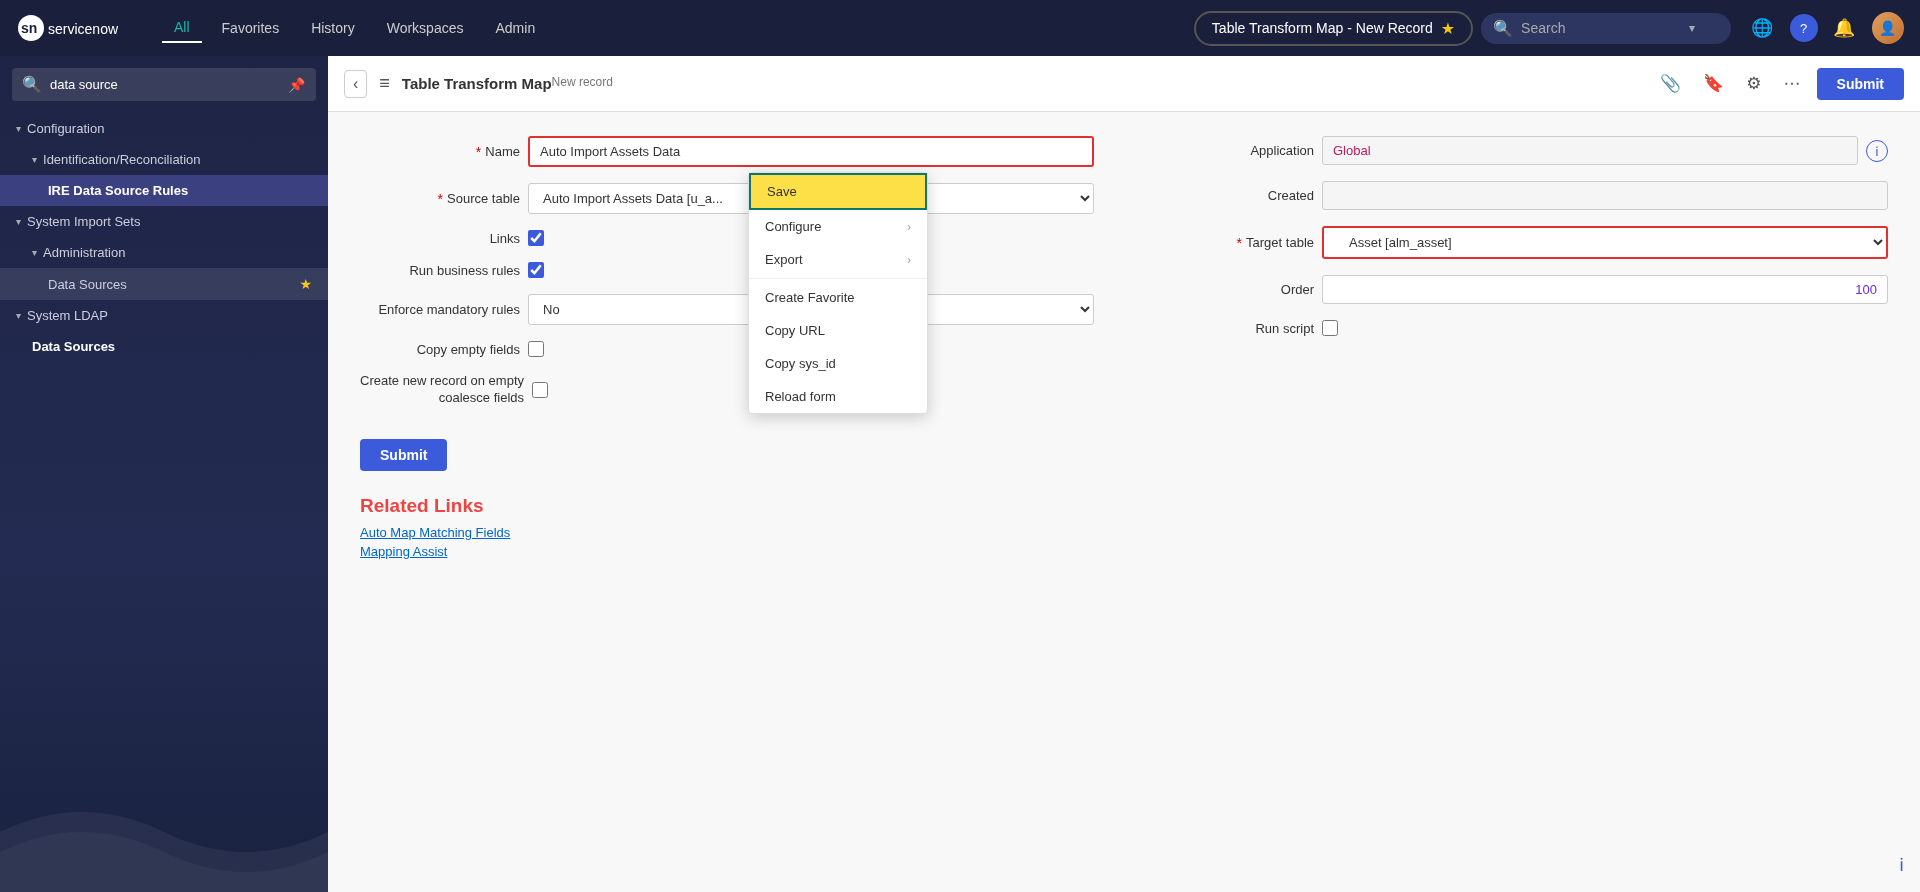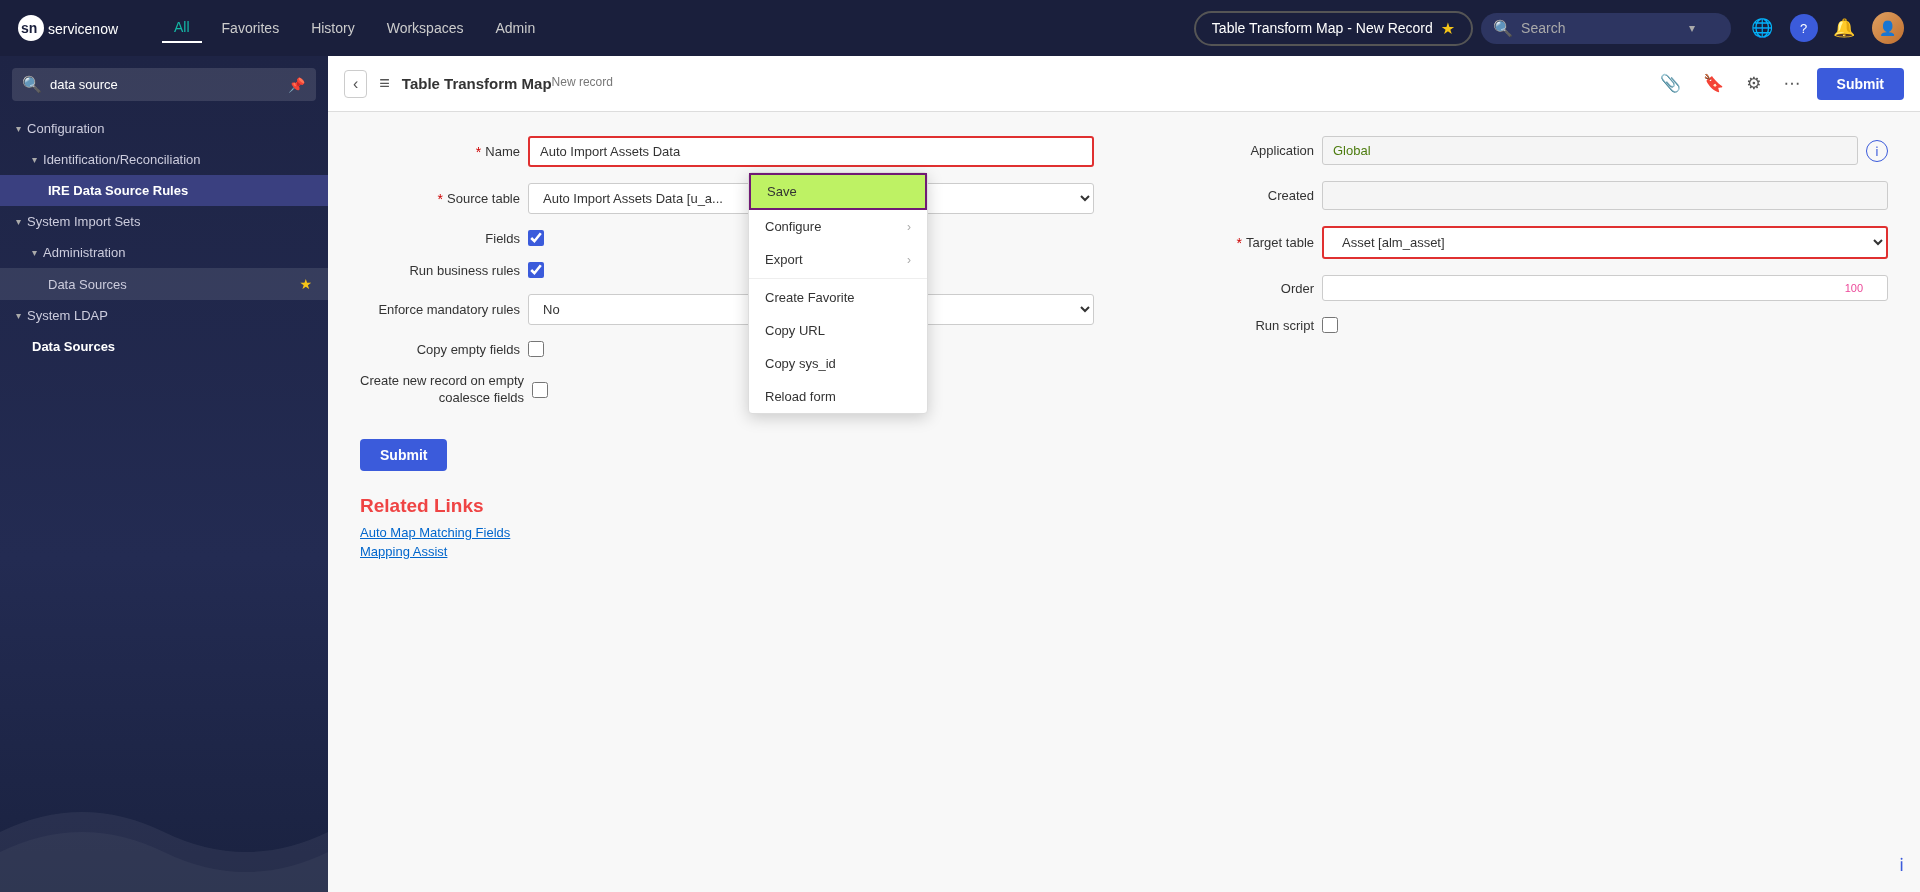--- a/index.html
+++ b/index.html
@@ -255,22 +255,22 @@
     .context-menu-item {
       display: flex;
       align-items: center;
       justify-content: space-between;
       padding: 9px 16px;
       font-size: 13px;
       color: #333;
       cursor: pointer;
     }
     .context-menu-item.save-item {
-      border: 2px solid #701a75;
-      background: #bef264;
+      border: 2px solid #0f766e;
+      background: #fde047;
       font-weight: 500;
     }
     .context-menu-divider {
       height: 1px;
       background: #eee;
       margin: 2px 0;
     }
     .context-menu-arrow { color: #aaa; font-size: 12px; }
 
     
@@ -337,23 +337,23 @@
       font-size: 13px;
       cursor: pointer;
       display: flex;
       align-items: center;
       justify-content: center;
     }
     .order-input {
       width: 100%;
       border: 1px solid #ccc;
       border-radius: 3px;
-      padding: 6px 24px;
-      font-size: 11px;
-      color: #ec4899;
+      padding: 6px 10px;
+      font-size: 13px;
+      color: #6d28d9;
       text-align: right;
     }
 
     
     .related-links-section {
       margin-top: 24px;
     }
     .related-links-title {
       font-size: 19px;
       font-weight: 600;
@@ -390,33 +390,33 @@
       bottom: 16px;
       right: 16px;
       color: #3b5bdb;
       font-size: 18px;
       cursor: pointer;
     }
     .target-select {
       width: 100%;
       border: 2px solid #e03030;
       border-radius: 3px;
-      padding: 6px 14px;
+      padding: 6px 21px;
       font-size: 13px;
       color: #333;
       background: white;
       cursor: pointer;
     }
     .app-input {
       flex: 1;
       border: 1px solid #ccc;
       border-radius: 3px;
       padding: 6px 10px;
       font-size: 13px;
-      color: #4d7c0f;
+      color: #be185d;
       background: #f5f5f5;
     }
   </style>
 </head>
 <body>
 
 <div class="top-nav">
   <div class="logo-area">
     <svg width="130" height="30" viewBox="0 0 130 30">
       <circle cx="15" cy="15" r="13" fill="white"></circle>
@@ -567,21 +567,21 @@
             <label class="form-label">
               <span class="required-star">*</span>
               <span>Source table</span>
             </label>
             <select class="form-select">
               <option>Auto Import Assets Data [u_a...</option>
             </select>
           </div>
 
           <div class="form-row">
-            <label class="form-label">Fields</label>
+            <label class="form-label">Links</label>
             <input type="checkbox" class="checkbox-input" checked="" style="">
           </div>
 
           <div class="form-row">
             <label class="form-label">Run business rules</label>
             <input type="checkbox" class="checkbox-input" checked="" style="">
           </div>
 
           <div class="form-row">
             <label class="form-label">Enforce mandatory rules</label>

